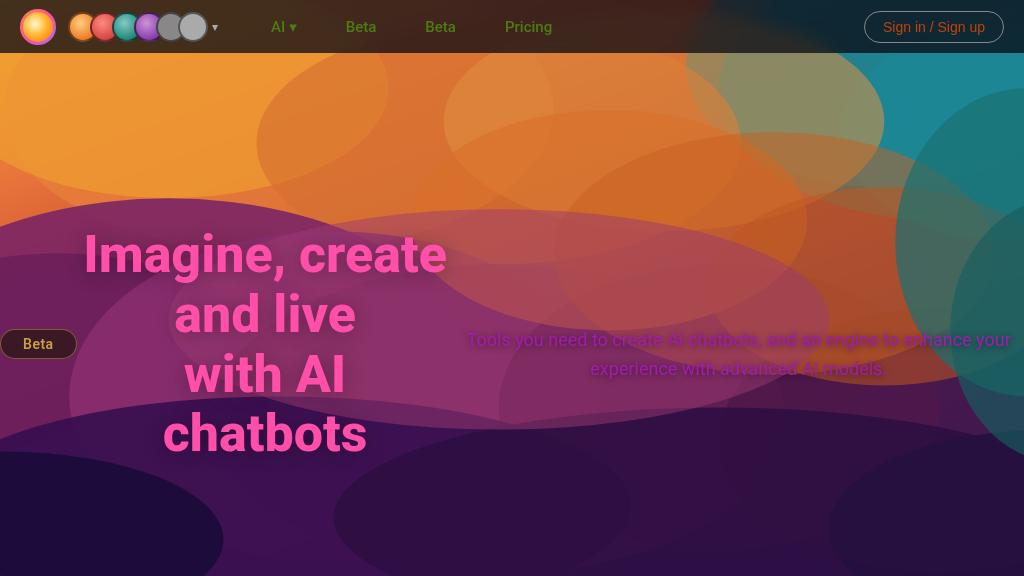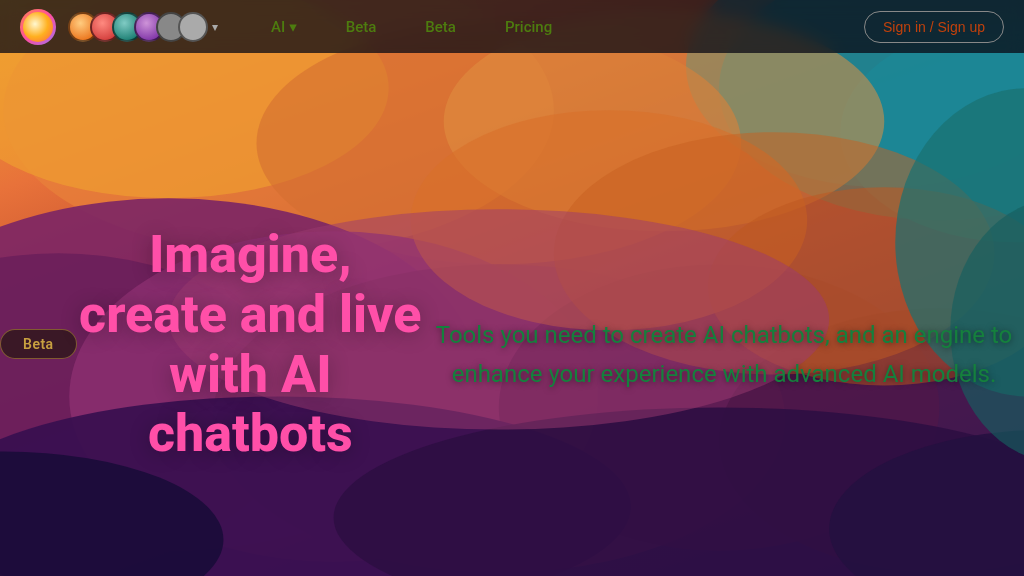--- a/index.html
+++ b/index.html
@@ -168,22 +168,22 @@
       font-size: 52px;
       font-weight: 800;
       line-height: 1.15;
       color: #ff4fa8;
       text-shadow: 0 2px 20px rgba(0,0,0,0.3);
       max-width: 700px;
       margin-bottom: 20px;
     }
 
     .hero-subtitle {
-      font-size: 24px;
-      color: #15803d;
+      font-size: 18px;
+      color: #a21caf;
       max-width: 600px;
       line-height: 1.6;
       text-shadow: 0 1px 6px rgba(0,0,0,0.5);
     }
 
     
     .cloud-svg {
       position: absolute;
       top: 0;
       left: 0;

